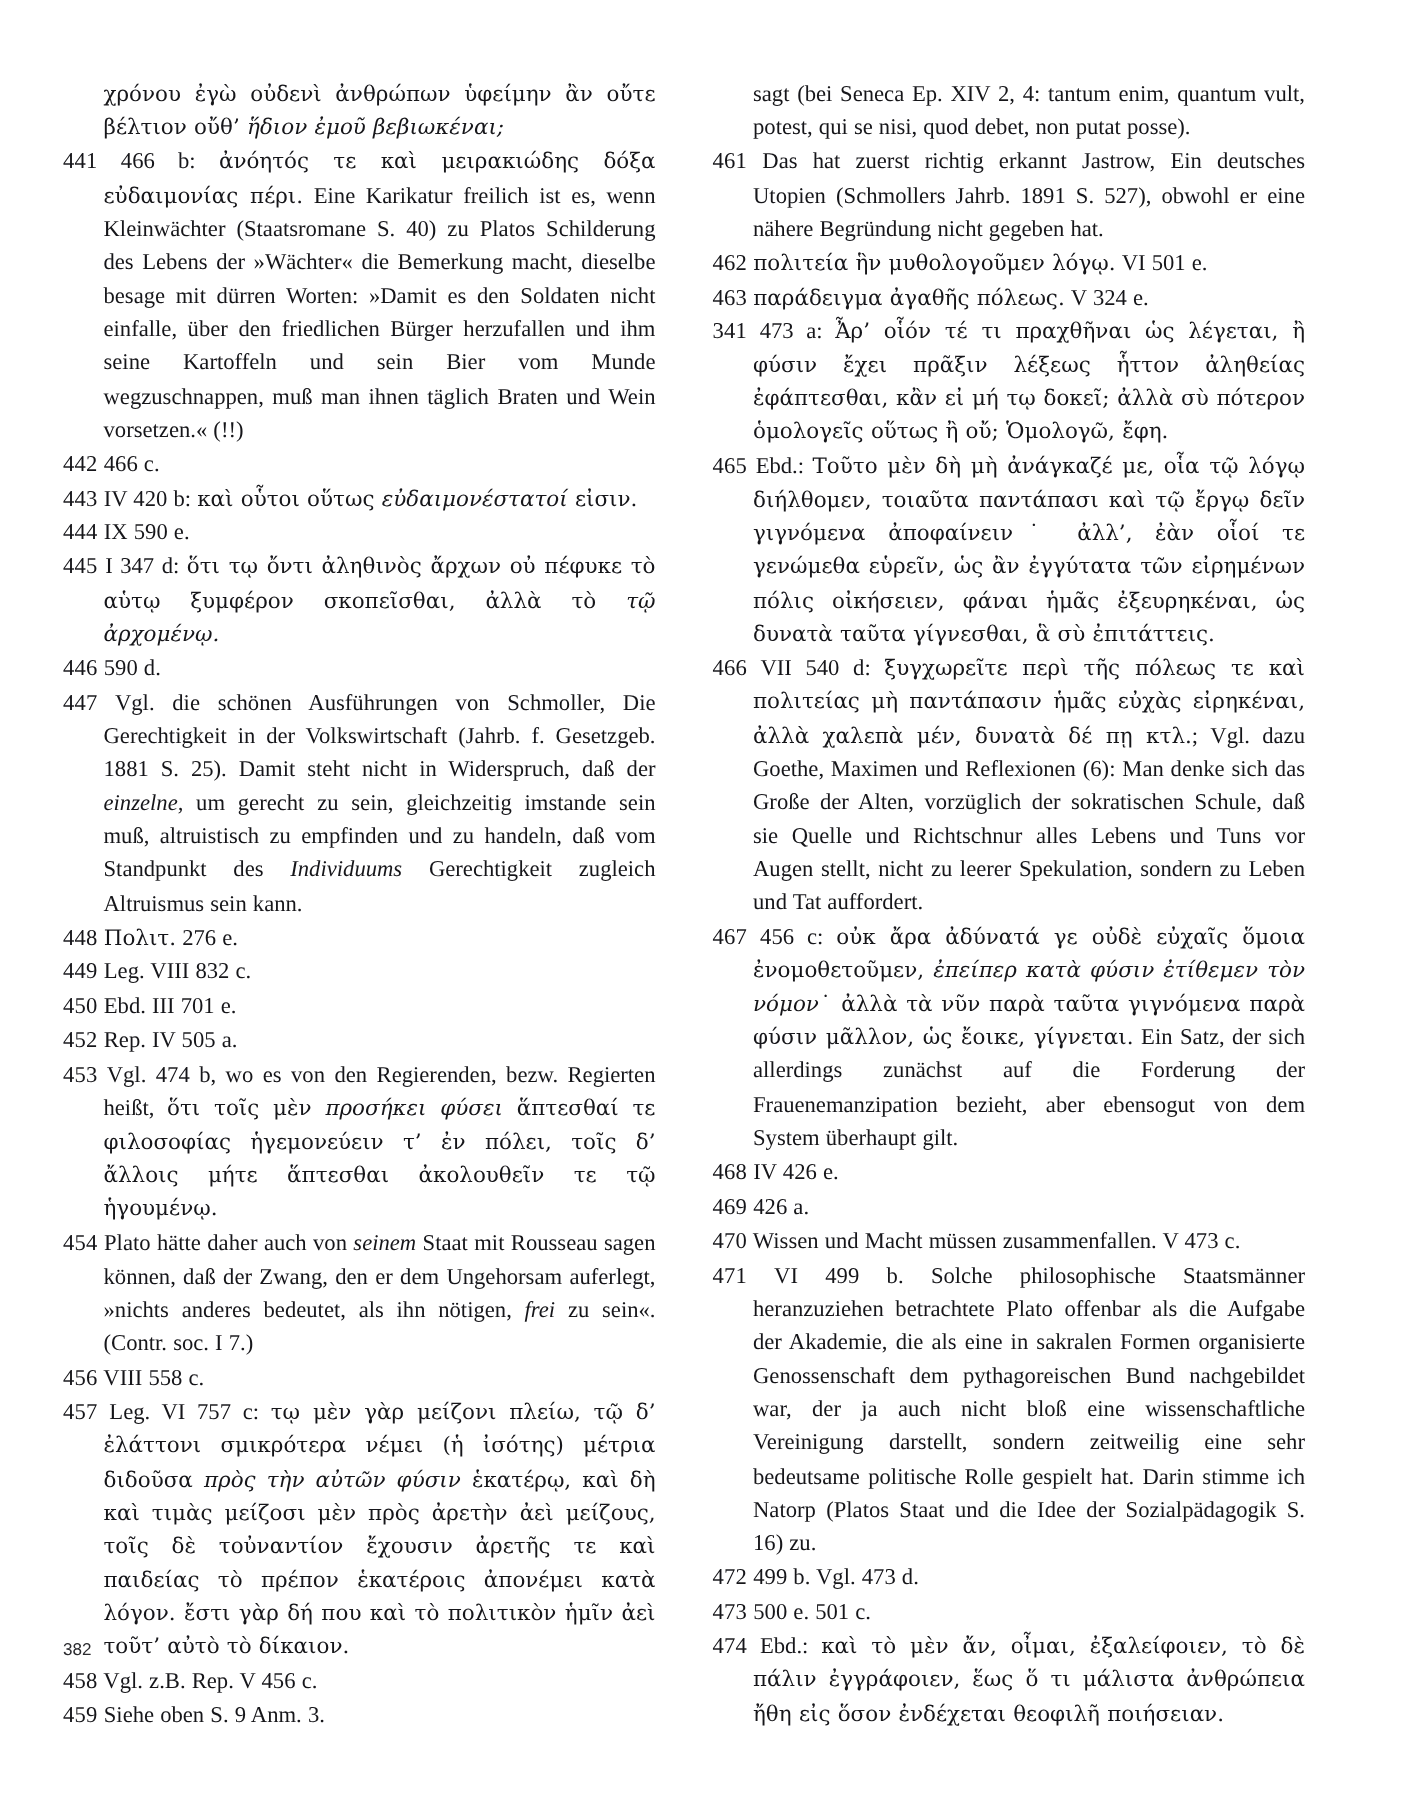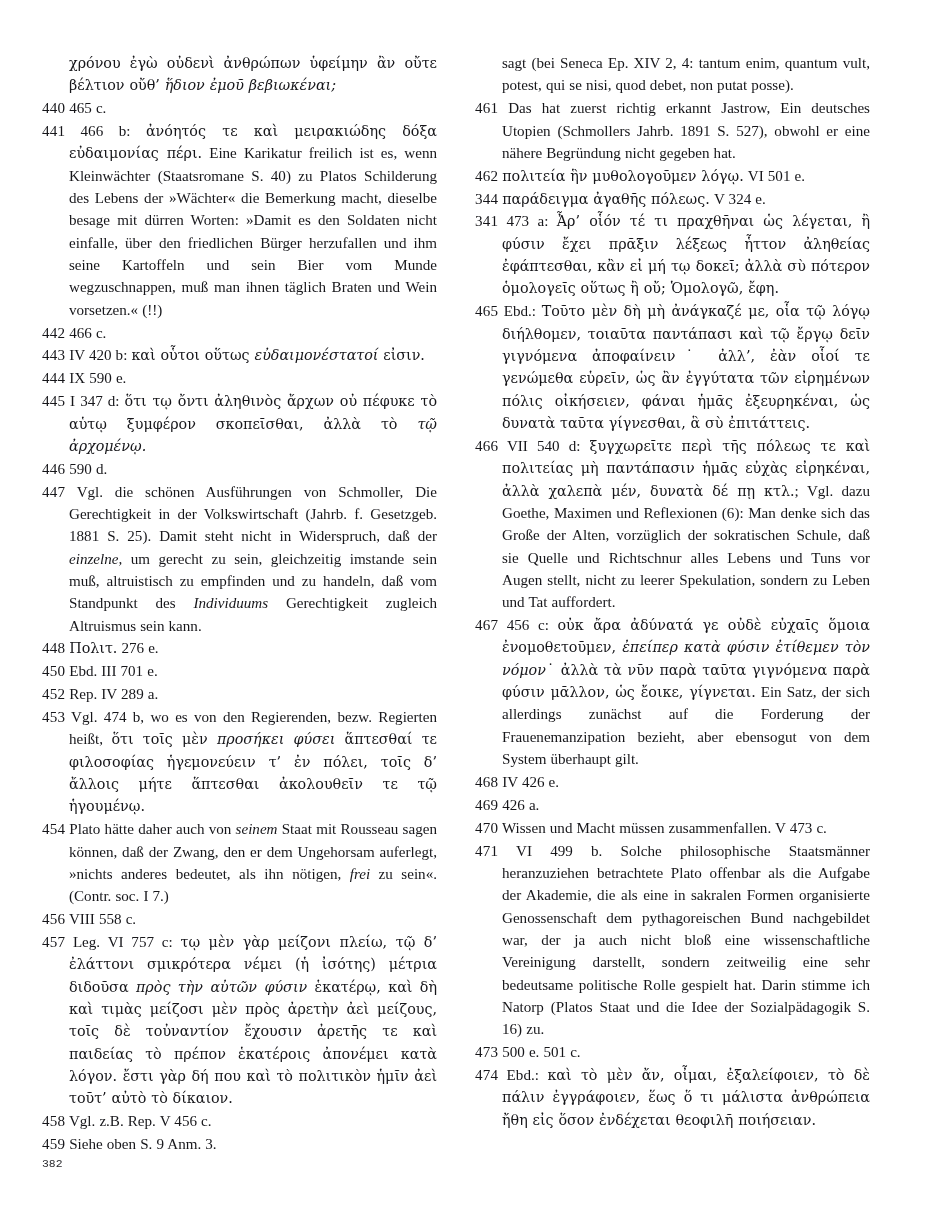--- a/index.html
+++ b/index.html
@@ -58,62 +58,63 @@
     font-style: italic;
   }
   
   .runon {
     padding-left: 27px;
     text-indent: 0;
   }
   #folio {
     position: absolute;
     left: 42px;
-    top: 1158px;
+    top: 1094px;
     font-size: 11.4px;
     color: #2a2a2e;
-    font-family: Liberation Mono, monospace;
+    font-family: Liberation Sans, sans-serif;
   }
 </style>
 </head>
 <body>
 
 <div id="page">
   <div id="columns">
     <div class="column" id="col-left">
         <p class="note runon"><span class="gr">χρόνου ἐγὼ οὐδενὶ ἀνθρώπων ὑφείμην ἂν οὔτε βέλτιον οὔθ’ </span><span class="gr it">ἥδιον ἐμοῦ βεβιωκέναι;</span></p>
-        <p class="note"><span class="note-num">440</span><span> 465 c.</span></p>
         <p class="note"><span class="note-num">441</span><span> 466 b: </span><span class="gr">ἀνόητός τε καὶ μειρακιώδης δόξα εὐδαιμονίας πέρι.</span><span> Eine Karikatur freilich ist es, wenn Kleinwächter (Staatsromane S. 40) zu Platos Schilderung des Lebens der »Wächter« die Bemerkung macht, dieselbe besage mit dürren Worten: »Damit es den Soldaten nicht einfalle, über den friedlichen Bürger herzufallen und ihm seine Kartoffeln und sein Bier vom Munde wegzuschnappen, muß man ihnen täglich Braten und Wein vorsetzen.« (!!)</span></p>
         <p class="note"><span class="note-num">442</span><span> 466 c.</span></p>
         <p class="note"><span class="note-num">443</span><span> IV 420 b: </span><span class="gr">καὶ οὗτοι οὕτως </span><span class="gr it">εὐδαιμονέστατοί</span><span class="gr"> εἰσιν.</span></p>
         <p class="note"><span class="note-num">444</span><span> IX 590 e.</span></p>
         <p class="note"><span class="note-num">445</span><span> I 347 d: </span><span class="gr">ὅτι τῳ ὄντι ἀληθινὸς ἄρχων οὐ πέφυκε τὸ αὑτῳ ξυμφέρον σκοπεῖσθαι, ἀλλὰ τὸ </span><span class="gr it">τῷ ἀρχομένῳ.</span></p>
         <p class="note"><span class="note-num">446</span><span> 590 d.</span></p>
         <p class="note"><span class="note-num">447</span><span> Vgl. die schönen Ausführungen von Schmoller, Die Gerechtigkeit in der Volkswirtschaft (Jahrb. f. Gesetzgeb. 1881 S. 25). Damit steht nicht in Widerspruch, daß der </span><span class="it">einzelne,</span><span> um gerecht zu sein, gleichzeitig imstande sein muß, altruistisch zu empfinden und zu handeln, daß vom Standpunkt des </span><span class="it">Individuums</span><span> Gerechtigkeit zugleich Altruismus sein kann.</span></p>
         <p class="note"><span class="note-num">448</span><span> </span><span class="gr">Πολιτ.</span><span> 276 e.</span></p>
+        <p class="note"><span class="note-num">449</span><span> Leg. VIII 832 c.</span></p>
         <p class="note"><span class="note-num">450</span><span> Ebd. III 701 e.</span></p>
-        <p class="note"><span class="note-num">452</span><span> Rep. IV 289 a.</span></p>
+        <p class="note"><span class="note-num">452</span><span> Rep. IV 505 a.</span></p>
         <p class="note"><span class="note-num">453</span><span> Vgl. 474 b, wo es von den Regierenden, bezw. Regierten heißt, </span><span class="gr">ὅτι τοῖς μὲν </span><span class="gr it">προσήκει φύσει</span><span class="gr"> ἅπτεσθαί τε φιλοσοφίας ἡγεμονεύειν τ’ ἐν πόλει, τοῖς δ’ ἄλλοις μήτε ἅπτεσθαι ἀκολουθεῖν τε τῷ ἡγουμένῳ.</span></p>
         <p class="note"><span class="note-num">454</span><span> Plato hätte daher auch von </span><span class="it">seinem</span><span> Staat mit Rousseau sagen können, daß der Zwang, den er dem Ungehorsam auferlegt, »nichts anderes bedeutet, als ihn nötigen, </span><span class="it">frei</span><span> zu sein«. (Contr. soc. I 7.)</span></p>
         <p class="note"><span class="note-num">456</span><span> VIII 558 c.</span></p>
         <p class="note"><span class="note-num">457</span><span> Leg. VI 757 c: </span><span class="gr">τῳ μὲν γὰρ μείζονι πλείω, τῷ δ’ ἐλάττονι σμικρότερα νέμει (ἡ ἰσότης) μέτρια διδοῦσα </span><span class="gr it">πρὸς τὴν αὐτῶν φύσιν</span><span class="gr"> ἑκατέρῳ, καὶ δὴ καὶ τιμὰς μείζοσι μὲν πρὸς ἀρετὴν ἀεὶ μείζους, τοῖς δὲ τοὐναντίον ἔχουσιν ἀρετῆς τε καὶ παιδείας τὸ πρέπον ἑκατέροις ἀπονέμει κατὰ λόγον. ἔστι γὰρ δή που καὶ τὸ πολιτικὸν ἡμῖν ἀεὶ τοῦτ’ αὐτὸ τὸ δίκαιον.</span></p>
         <p class="note"><span class="note-num">458</span><span> Vgl. z.B. Rep. V 456 c.</span></p>
         <p class="note"><span class="note-num">459</span><span> Siehe oben S. 9 Anm. 3.</span></p>
       </div>
     <div class="column" id="col-right">
         <p class="note runon"><span>sagt (bei Seneca Ep. XIV 2, 4: tantum enim, quantum vult, potest, qui se nisi, quod debet, non putat posse).</span></p>
         <p class="note"><span class="note-num">461</span><span> Das hat zuerst richtig erkannt Jastrow, Ein deutsches Utopien (Schmollers Jahrb. 1891 S. 527), obwohl er eine nähere Begründung nicht gegeben hat.</span></p>
         <p class="note"><span class="note-num">462</span><span> </span><span class="gr">πολιτεία ἣν μυθολογοῦμεν λόγῳ.</span><span> VI 501 e.</span></p>
-        <p class="note"><span class="note-num">344</span><span> </span><span class="gr">παράδειγμα ἀγαθῆς πόλεως.</span><span> V 324 e.</span></p>
+        <p class="note"><span class="note-num">463</span><span> </span><span class="gr">παράδειγμα ἀγαθῆς πόλεως.</span><span> V 324 e.</span></p>
         <p class="note"><span class="note-num">341</span><span> 473 a: </span><span class="gr">Ἆρ’ οἷόν τέ τι πραχθῆναι ὡς λέγεται, ἢ φύσιν ἔχει πρᾶξιν λέξεως ἧττον ἀληθείας ἐφάπτεσθαι, κἂν εἰ μή τῳ δοκεῖ; ἀλλὰ σὺ πότερον ὁμολογεῖς οὕτως ἢ οὔ; Ὁμολογῶ, ἔφη.</span></p>
         <p class="note"><span class="note-num">465</span><span> Ebd.: </span><span class="gr">Τοῦτο μὲν δὴ μὴ ἀνάγκαζέ με, οἷα τῷ λόγῳ διήλθομεν, τοιαῦτα παντάπασι καὶ τῷ ἔργῳ δεῖν γιγνόμενα ἀποφαίνειν˙ ἀλλ’, ἐὰν οἷοί τε γενώμεθα εὑρεῖν, ὡς ἂν ἐγγύτατα τῶν εἰρημένων πόλις οἰκήσειεν, φάναι ἡμᾶς ἐξευρηκέναι, ὡς δυνατὰ ταῦτα γίγνεσθαι, ἃ σὺ ἐπιτάττεις.</span></p>
         <p class="note"><span class="note-num">466</span><span> VII 540 d: </span><span class="gr">ξυγχωρεῖτε περὶ τῆς πόλεως τε καὶ πολιτείας μὴ παντάπασιν ἡμᾶς εὐχὰς εἰρηκέναι, ἀλλὰ χαλεπὰ μέν, δυνατὰ δέ πῃ κτλ.</span><span>; Vgl. dazu Goethe, Maximen und Reflexionen (6): Man denke sich das Große der Alten, vorzüglich der sokratischen Schule, daß sie Quelle und Richtschnur alles Lebens und Tuns vor Augen stellt, nicht zu leerer Spekulation, sondern zu Leben und Tat auffordert.</span></p>
         <p class="note"><span class="note-num">467</span><span> 456 c: </span><span class="gr">οὐκ ἄρα ἀδύνατά γε οὐδὲ εὐχαῖς ὅμοια ἐνομοθετοῦμεν, </span><span class="gr it">ἐπείπερ κατὰ φύσιν ἐτίθεμεν τὸν νόμον</span><span class="gr">˙ ἀλλὰ τὰ νῦν παρὰ ταῦτα γιγνόμενα παρὰ φύσιν μᾶλλον, ὡς ἔοικε, γίγνεται.</span><span> Ein Satz, der sich allerdings zunächst auf die Forderung der Frauenemanzipation bezieht, aber ebensogut von dem System überhaupt gilt.</span></p>
         <p class="note"><span class="note-num">468</span><span> IV 426 e.</span></p>
         <p class="note"><span class="note-num">469</span><span> 426 a.</span></p>
         <p class="note"><span class="note-num">470</span><span> Wissen und Macht müssen zusammenfallen. V 473 c.</span></p>
         <p class="note"><span class="note-num">471</span><span> VI 499 b. Solche philosophische Staatsmänner heranzuziehen betrachtete Plato offenbar als die Aufgabe der Akademie, die als eine in sakralen Formen organisierte Genossenschaft dem pythagoreischen Bund nachgebildet war, der ja auch nicht bloß eine wissenschaftliche Vereinigung darstellt, sondern zeitweilig eine sehr bedeutsame politische Rolle gespielt hat. Darin stimme ich Natorp (Platos Staat und die Idee der Sozialpädagogik S. 16) zu.</span></p>
+        <p class="note"><span class="note-num">472</span><span> 499 b. Vgl. 473 d.</span></p>
         <p class="note"><span class="note-num">473</span><span> 500 e. 501 c.</span></p>
         <p class="note"><span class="note-num">474</span><span> Ebd.: </span><span class="gr">καὶ τὸ μὲν ἄν, οἶμαι, ἐξαλείφοιεν, τὸ δὲ πάλιν ἐγγράφοιεν, ἕως ὅ τι μάλιστα ἀνθρώπεια ἤθη εἰς ὅσον ἐνδέχεται θεοφιλῆ ποιήσειαν.</span></p>
       </div>
   </div>
   <div id="folio">382</div>
 </div>
 
 </body></html>

